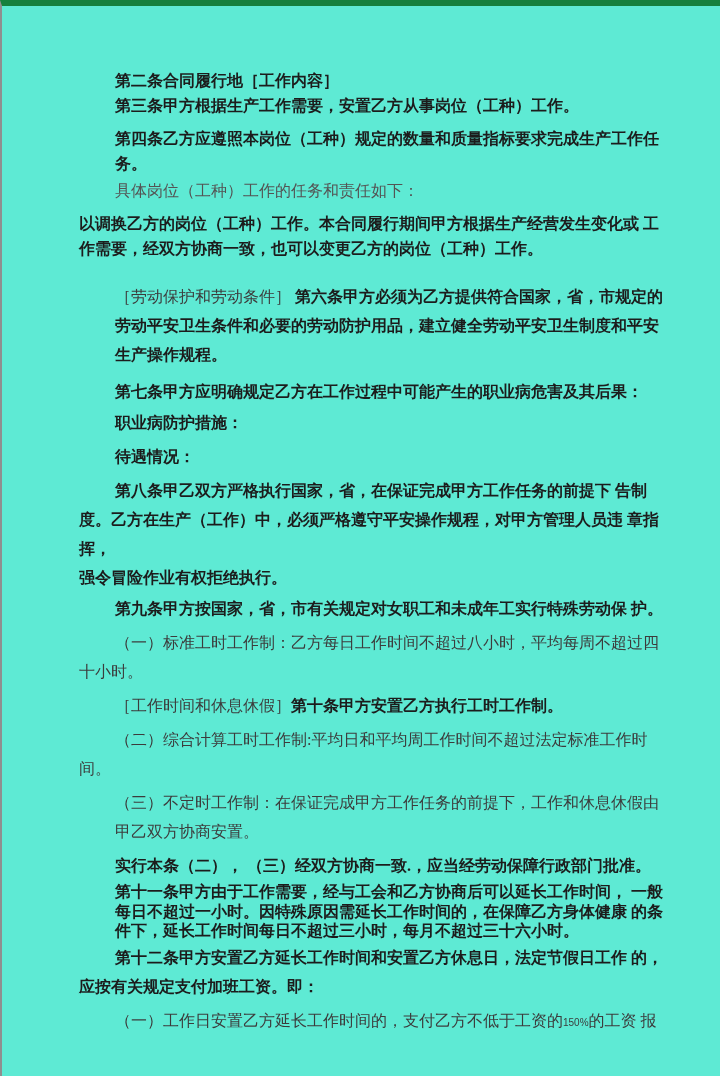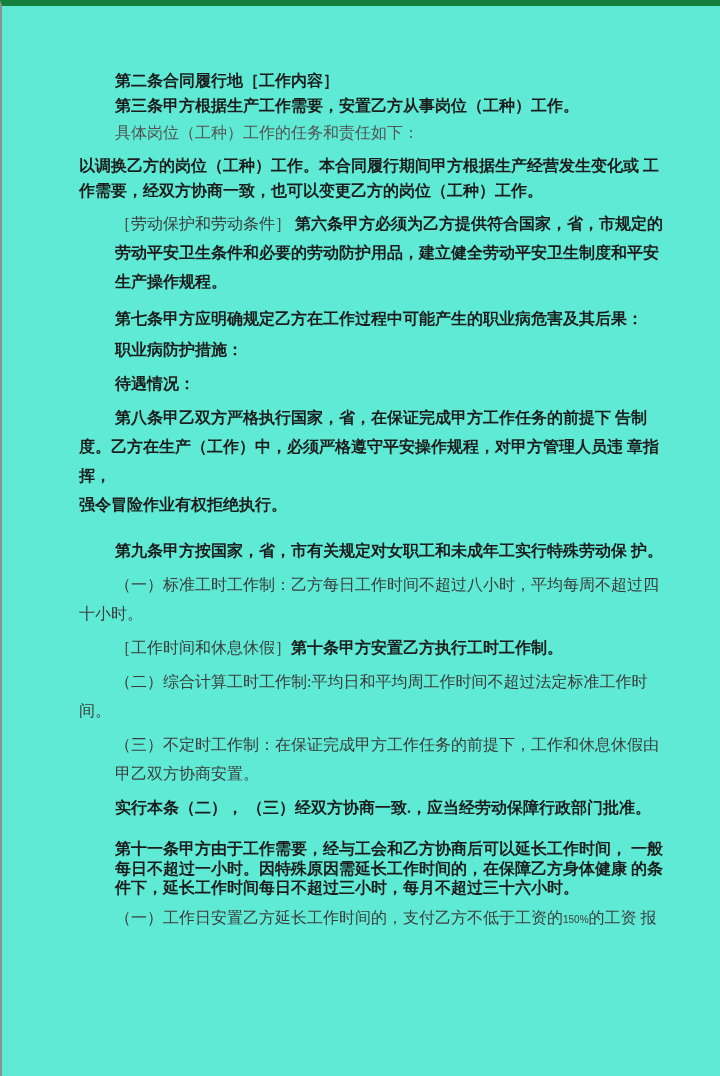--- a/index.html
+++ b/index.html
@@ -28,38 +28,42 @@
   .line.ind{padding-left:36px;}
   
   .lh-a .line{line-height:25px;}
   .lh-b .line{line-height:29px;}
   .lh-c .line{line-height:19.5px;}
   
   .gap-none{margin-top:0;}
   .gap-xs{margin-top:2px;}
   .gap-sm{margin-top:5px;}
   .gap-md{margin-top:8px;}
-  .gap-lg{margin-top:17px;}
-  .gap-xl{margin-top:6px;}
+  .gap-lg{margin-top:2px;}
+  .gap-xl{margin-top:21px;}
   
   .run.w-b{font-weight:bold;color:#1c1c1c;}
   .run.w-r{font-weight:normal;color:#3c3c3c;}
   .run.w-g{font-weight:normal;color:#545454;}
   .run.sans{font-family:"Liberation Sans","DejaVu Sans",sans-serif;font-size:10px;}
 </style>
 </head>
 <body>
 
 <div class="page">
   <div class="doc">
       <div class="para gap-none lh-a">
         <div class="line ind"><span class="run w-b">第二条合同履行地［工作内容］</span></div>
       </div>
       <div class="para gap-none lh-a">
         <div class="line ind"><span class="run w-b">第三条甲方根据生产工作需要，安置乙方从事岗位（工种）工作。</span></div>
+      </div>
+      <div class="para gap-md lh-a">
+        <div class="line ind"><span class="run w-b">第四条乙方应遵照本岗位（工种）规定的数量和质量指标要求完成生产工作任</span></div>
+        <div class="line ind"><span class="run w-b">务。</span></div>
       </div>
       <div class="para gap-xs lh-a">
         <div class="line ind"><span class="run w-g">具体岗位（工种）工作的任务和责任如下：</span></div>
       </div>
       <div class="para gap-md lh-a">
         <div class="line"><span class="run w-b">以调换乙方的岗位（工种）工作。本合同履行期间甲方根据生产经营发生变化或 工</span></div>
         <div class="line"><span class="run w-b">作需要，经双方协商一致，也可以变更乙方的岗位（工种）工作。</span></div>
       </div>
       <div class="para gap-xl lh-b">
         <div class="line ind"><span class="run w-r">［劳动保护和劳动条件］ </span><span class="run w-b">第六条甲方必须为乙方提供符合国家，省，市规定的</span></div>
@@ -99,17 +103,21 @@
         <div class="line ind"><span class="run w-r">甲乙双方协商安置。</span></div>
       </div>
       <div class="para gap-sm lh-b">
         <div class="line ind"><span class="run w-b">实行本条（二）， （三）经双方协商一致.，应当经劳动保障行政部门批准。</span></div>
       </div>
       <div class="para gap-lg lh-c">
         <div class="line ind"><span class="run w-b">第十一条甲方由于工作需要，经与工会和乙方协商后可以延长工作时间， 一般</span></div>
         <div class="line ind"><span class="run w-b">每日不超过一小时。因特殊原因需延长工作时间的，在保障乙方身体健康 的条</span></div>
         <div class="line ind"><span class="run w-b">件下，延长工作时间每日不超过三小时，每月不超过三十六小时。</span></div>
       </div>
+      <div class="para gap-xs lh-b">
+        <div class="line ind"><span class="run w-b">第十二条甲方安置乙方延长工作时间和安置乙方休息日，法定节假日工作 的，</span></div>
+        <div class="line"><span class="run w-b">应按有关规定支付加班工资。即：</span></div>
+      </div>
       <div class="para gap-sm lh-b">
         <div class="line ind"><span class="run w-r">（一）工作日安置乙方延长工作时间的，支付乙方不低于工资的</span><span class="run w-r sans">150%</span><span class="run w-r">的工资 报</span></div>
       </div>
     </div>
 </div>
 
 </body></html>

